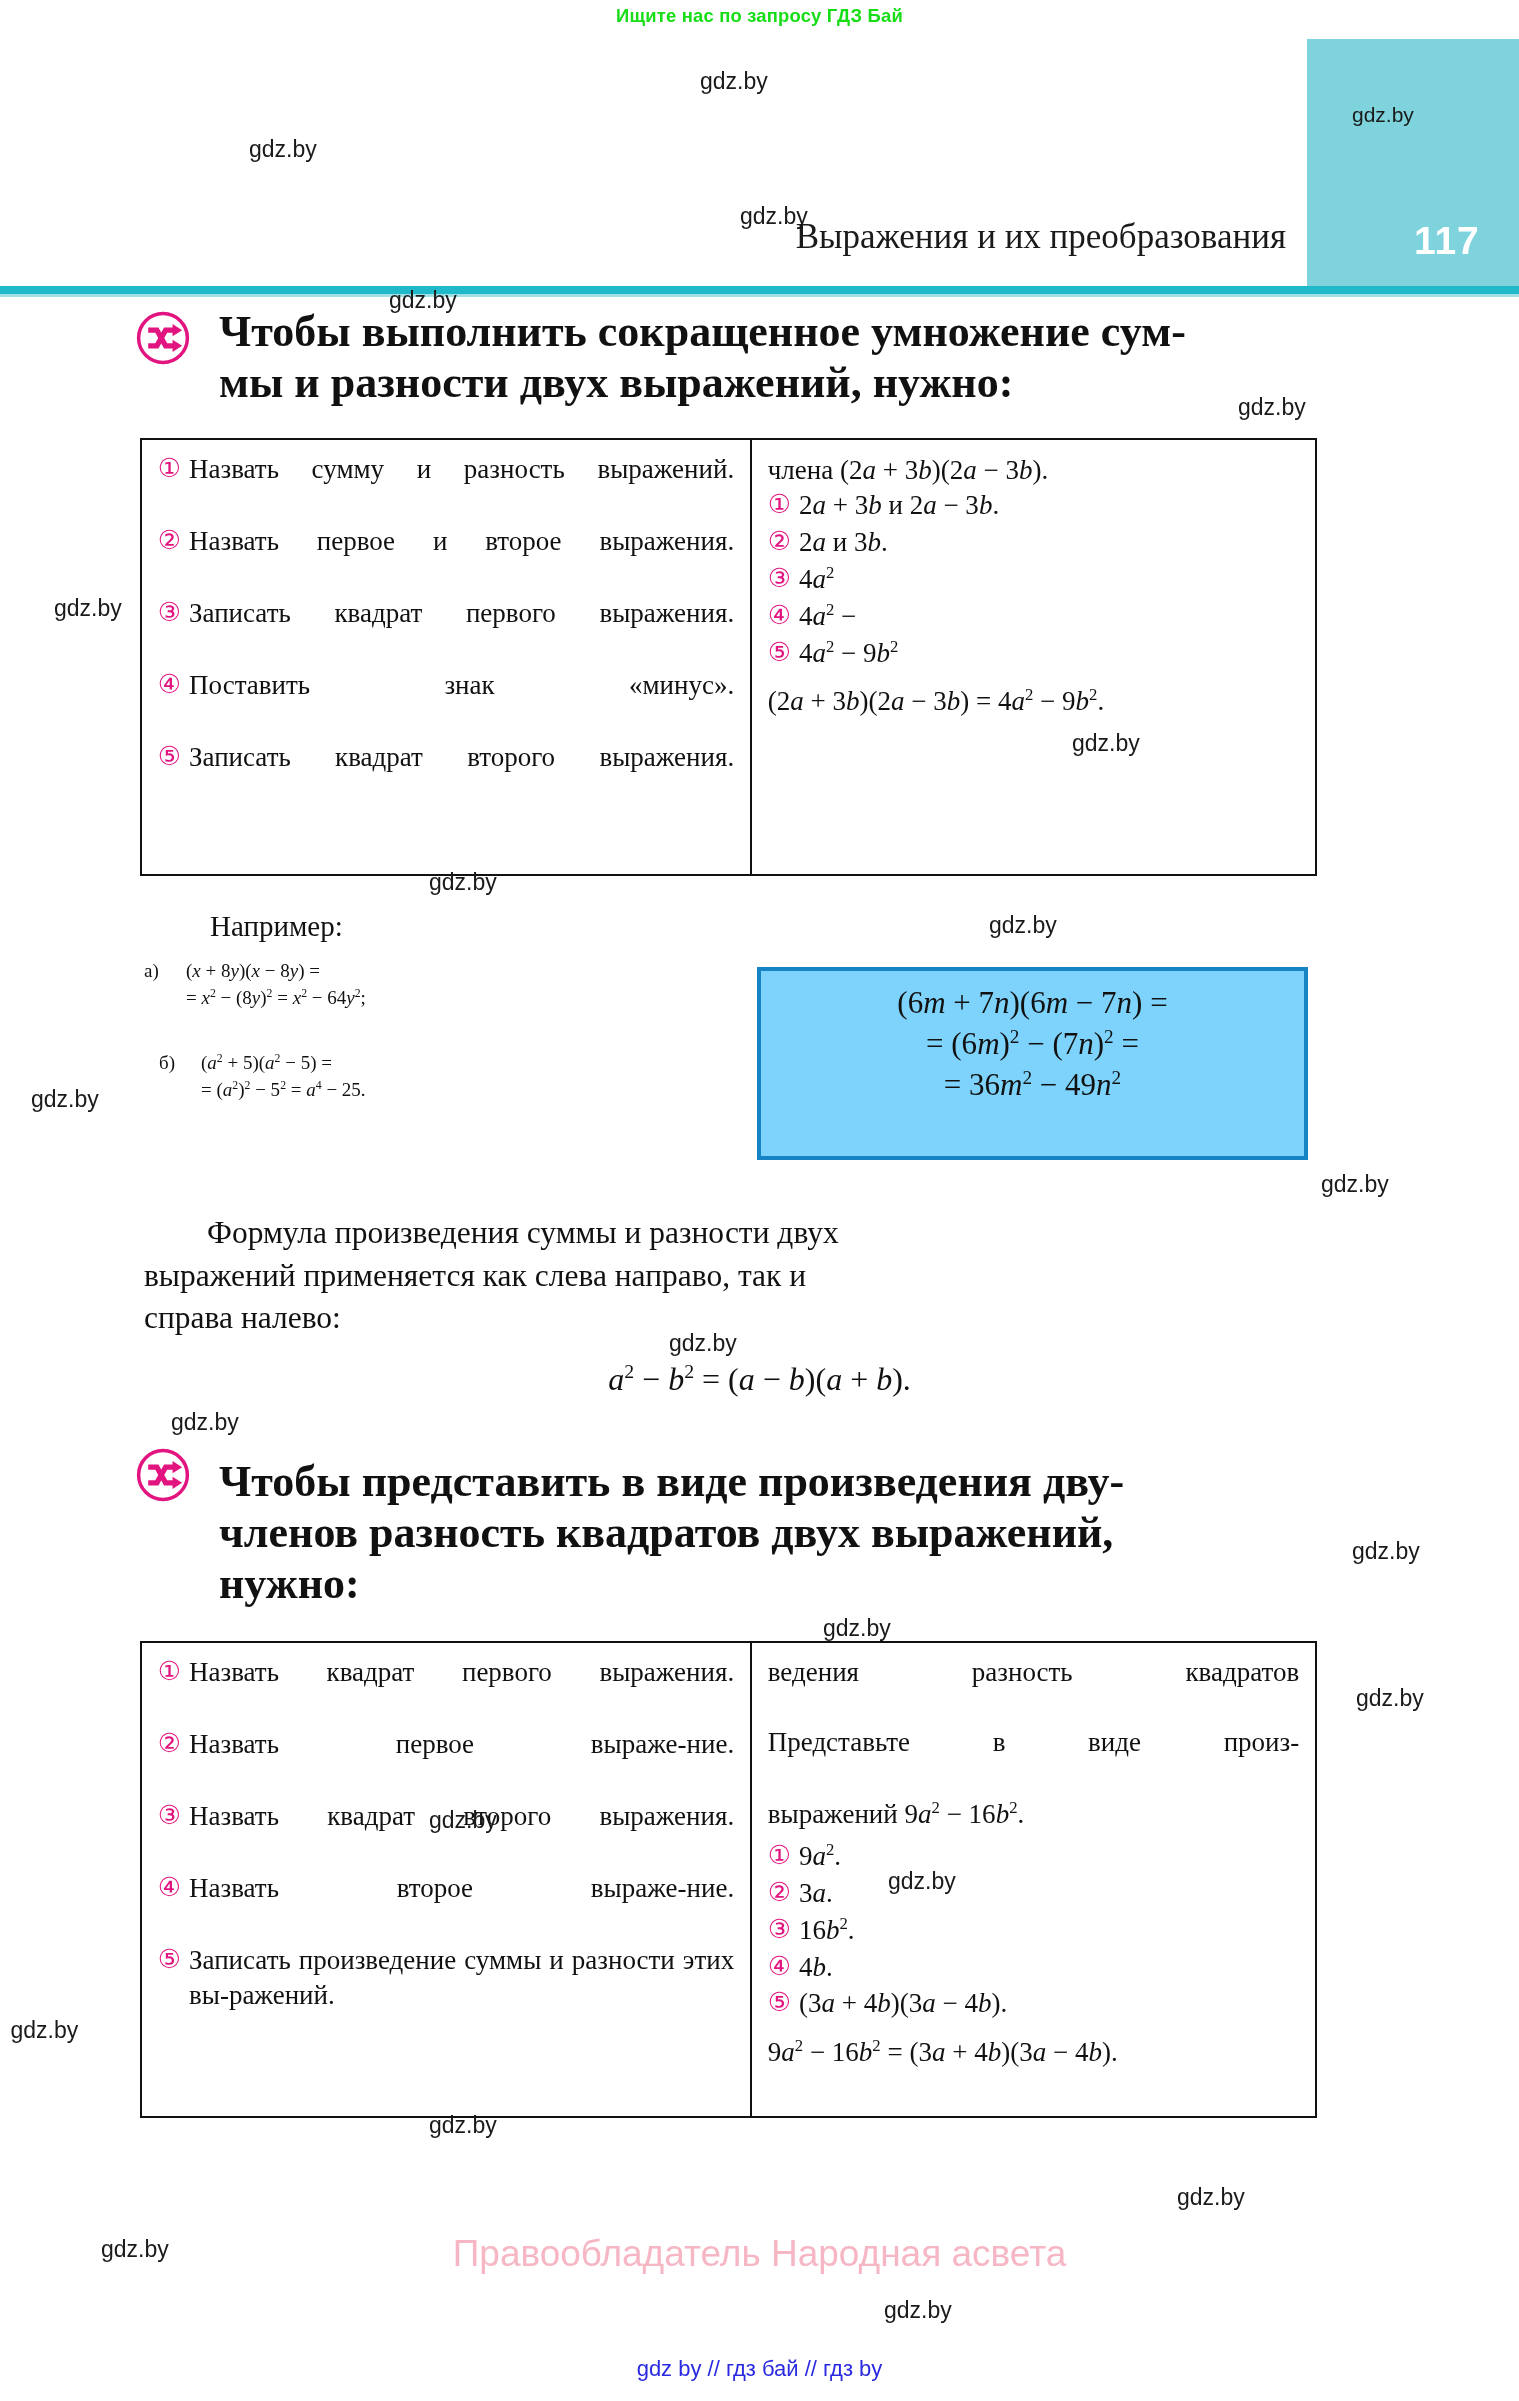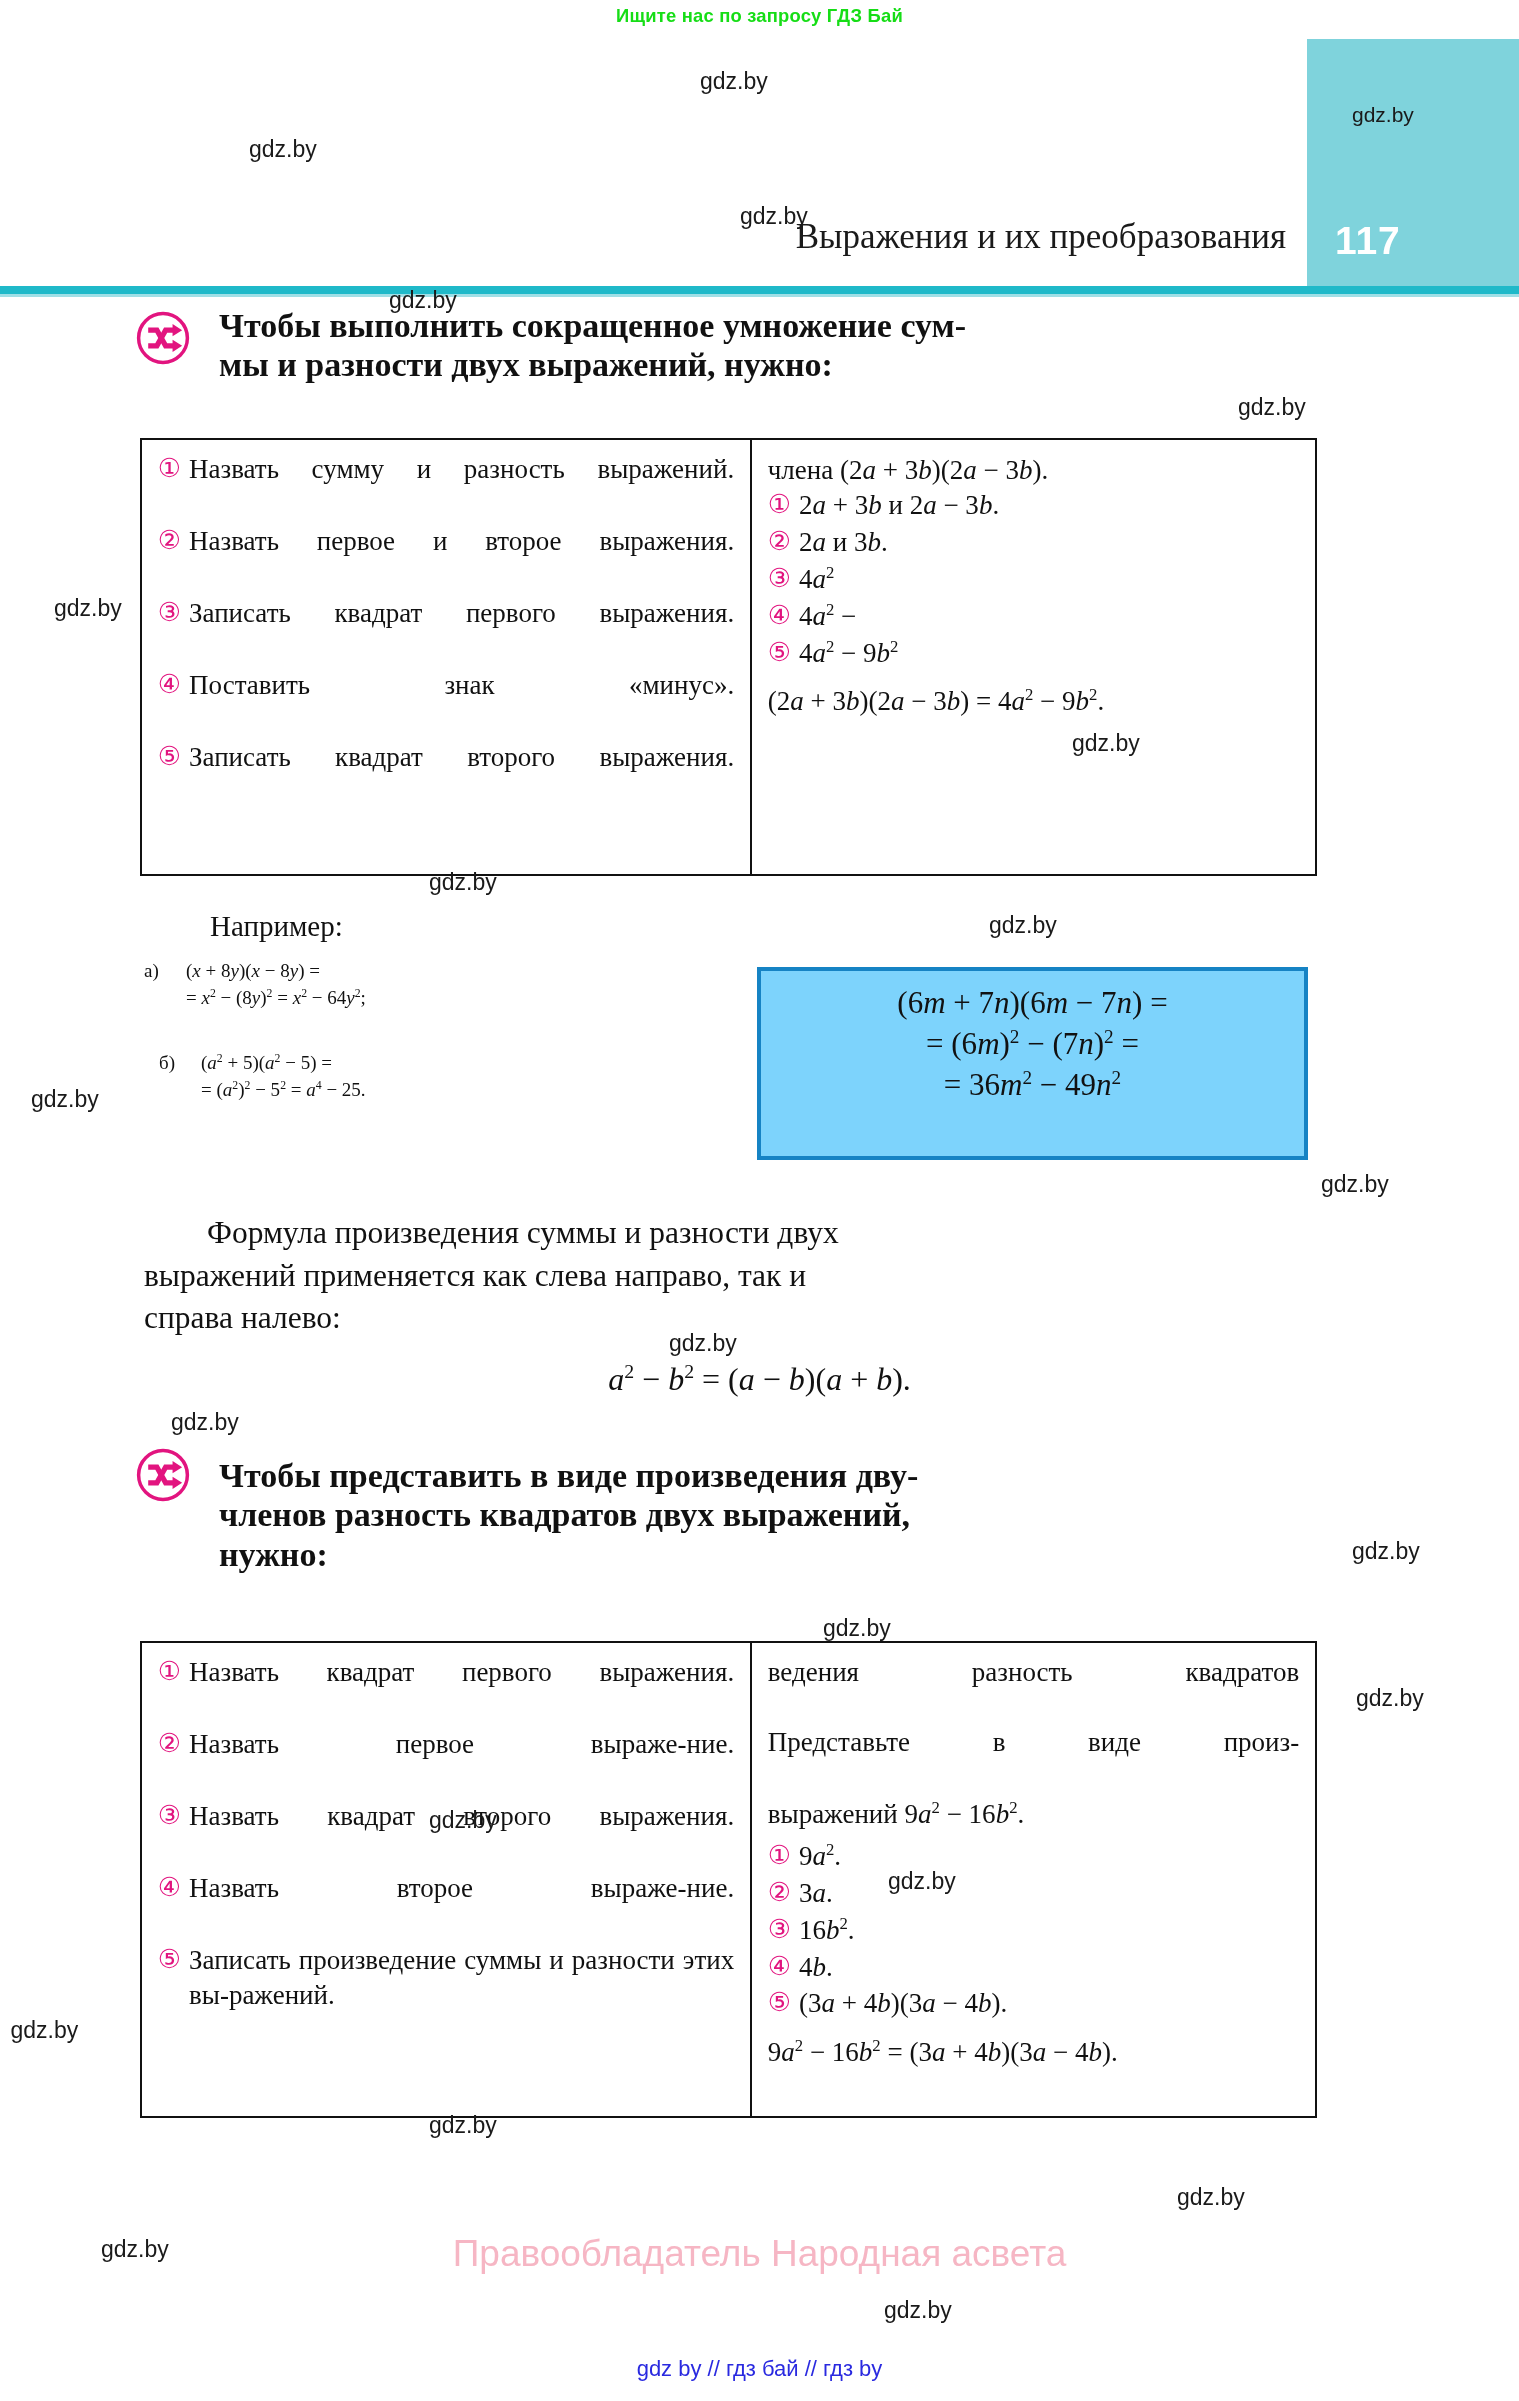--- a/index.html
+++ b/index.html
@@ -20,21 +20,21 @@
     font-family:"Liberation Sans", sans-serif;
     font-size:18.4px;font-weight:bold;letter-spacing:0.2px;
   }
 
   
   .header-tab{
     position:absolute;left:1307px;top:39px;width:212px;height:248px;
     background:#7fd3dc;
   }
   .header-pageno{
-    position:absolute;left:1335px;top:219px;
+    position:absolute;left:1414px;top:219px;
     color:#ffffff;
     font-family:"Liberation Sans", sans-serif;
     font-size:39px;font-weight:bold;letter-spacing:0.9px;
   }
   .header-title{
     position:absolute;left:0;top:217px;width:1286px;
     text-align:right;
     font-size:35px;
     color:#1a1a1a;
     font-family:"Liberation Serif", serif;
@@ -50,21 +50,21 @@
 
   
   .shuffle{
     position:absolute;width:54px;height:54px;
   }
   .shuffle svg{display:block;width:54px;height:54px;}
 
   
   .rule-head{
     position:absolute;
-    font-size:34px;font-weight:bold;
+    font-size:44px;font-weight:bold;
     line-height:1.16;
     color:#111;
     text-align:justify;
     font-family:"Liberation Serif", serif;
   }
   .rule-head .lastline{text-align:left;}
   .jline{
     display:flex;justify-content:space-between;
     white-space:nowrap;
   }

